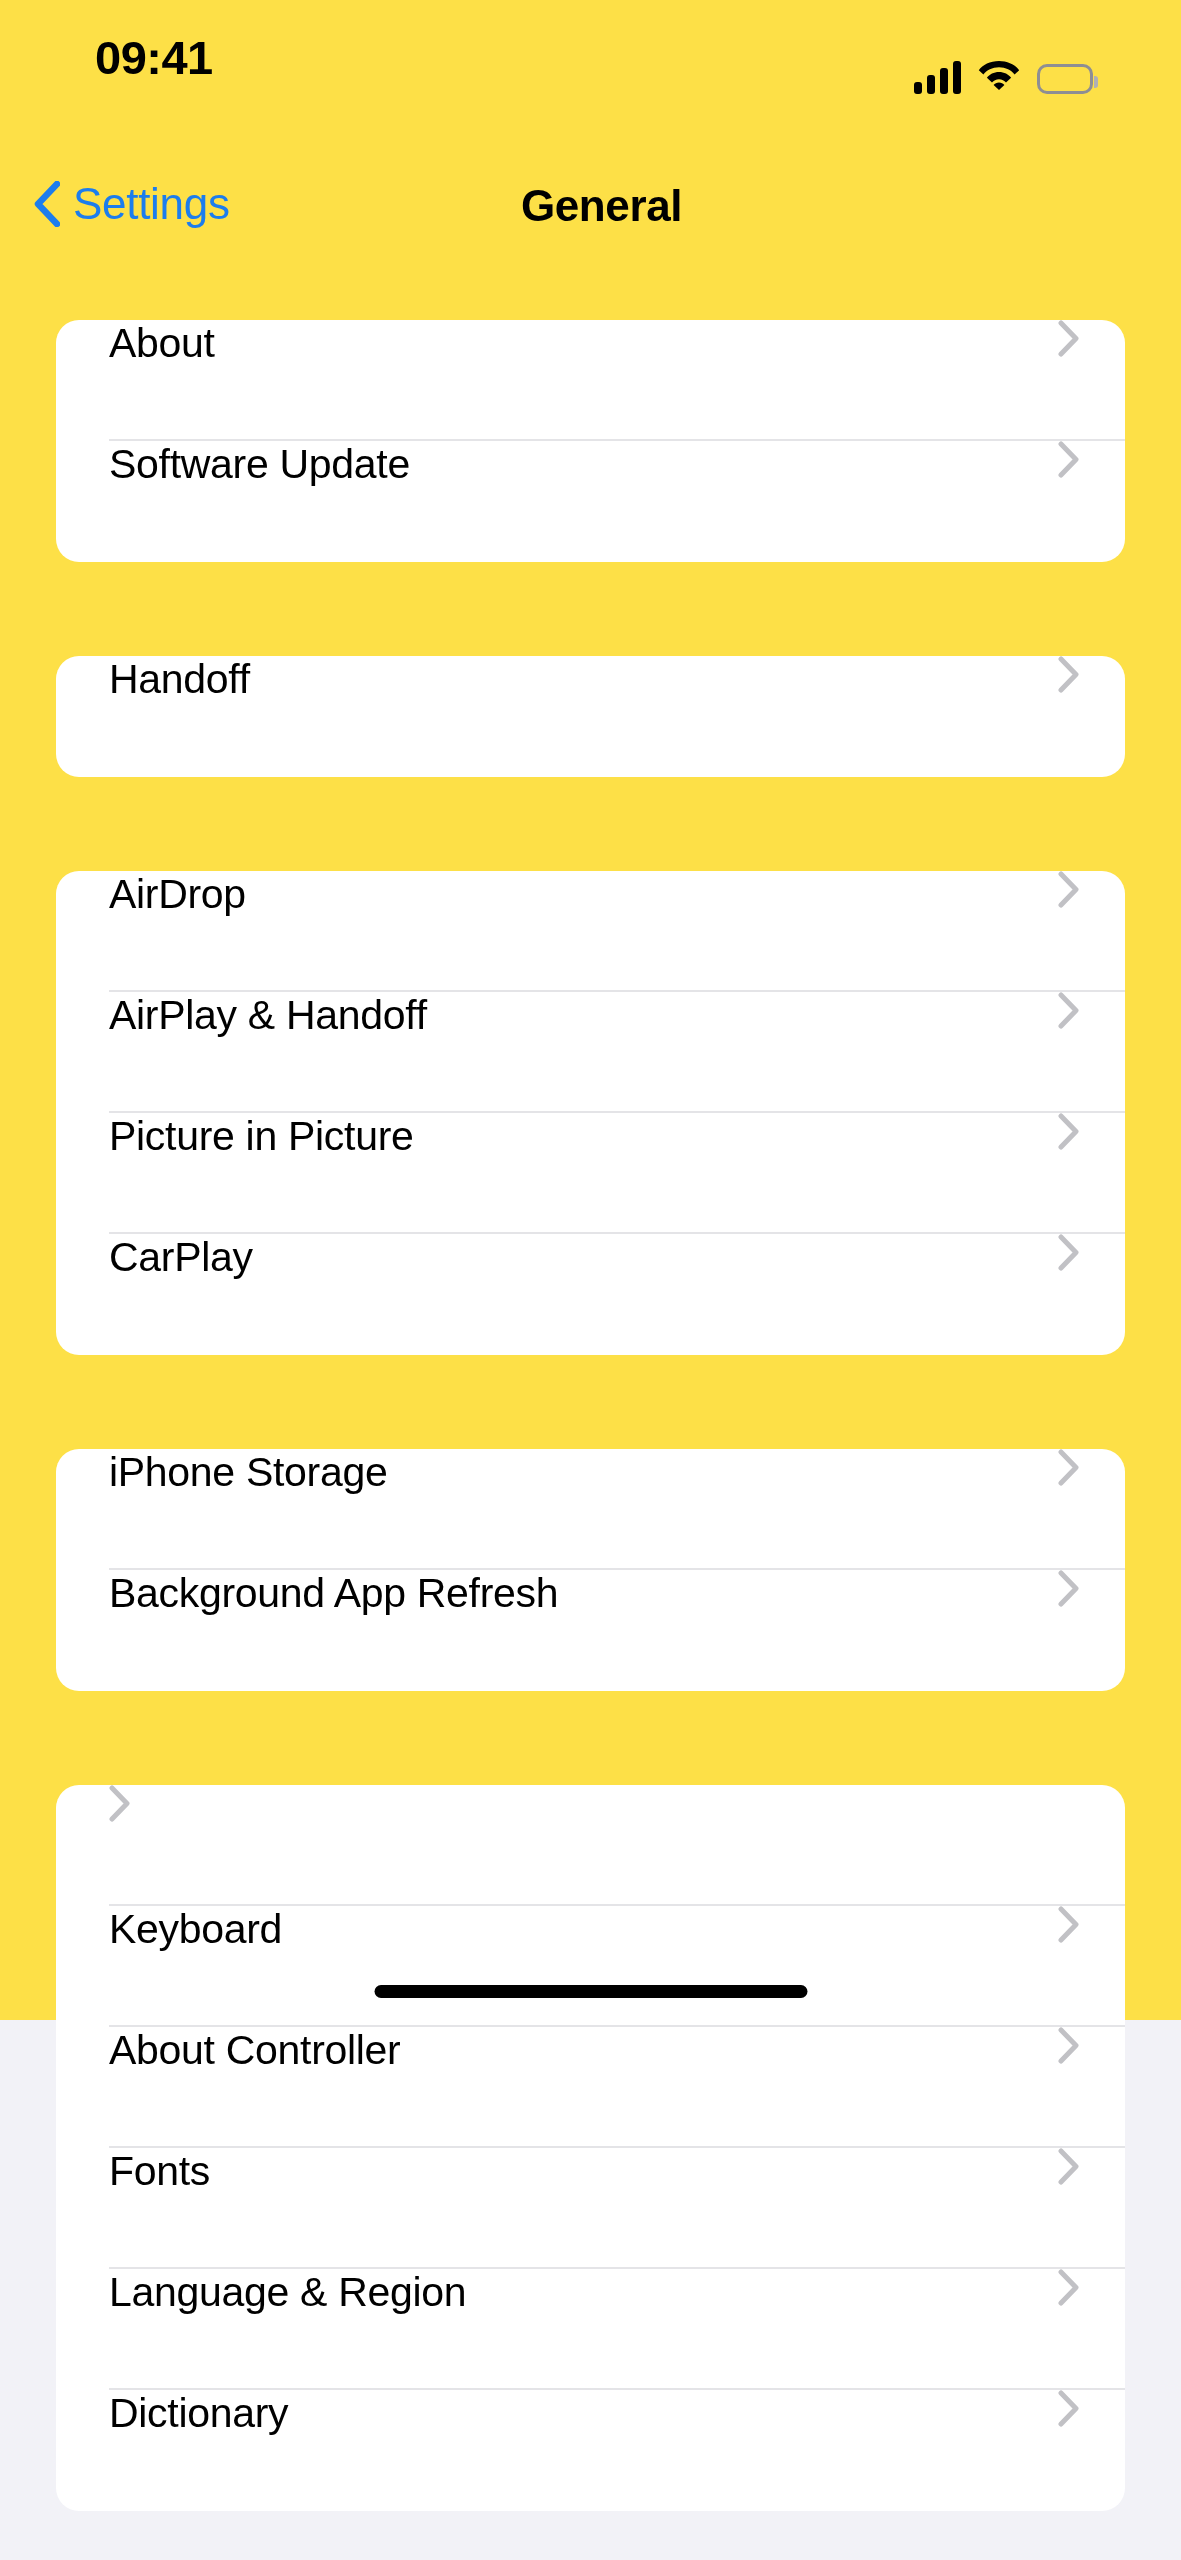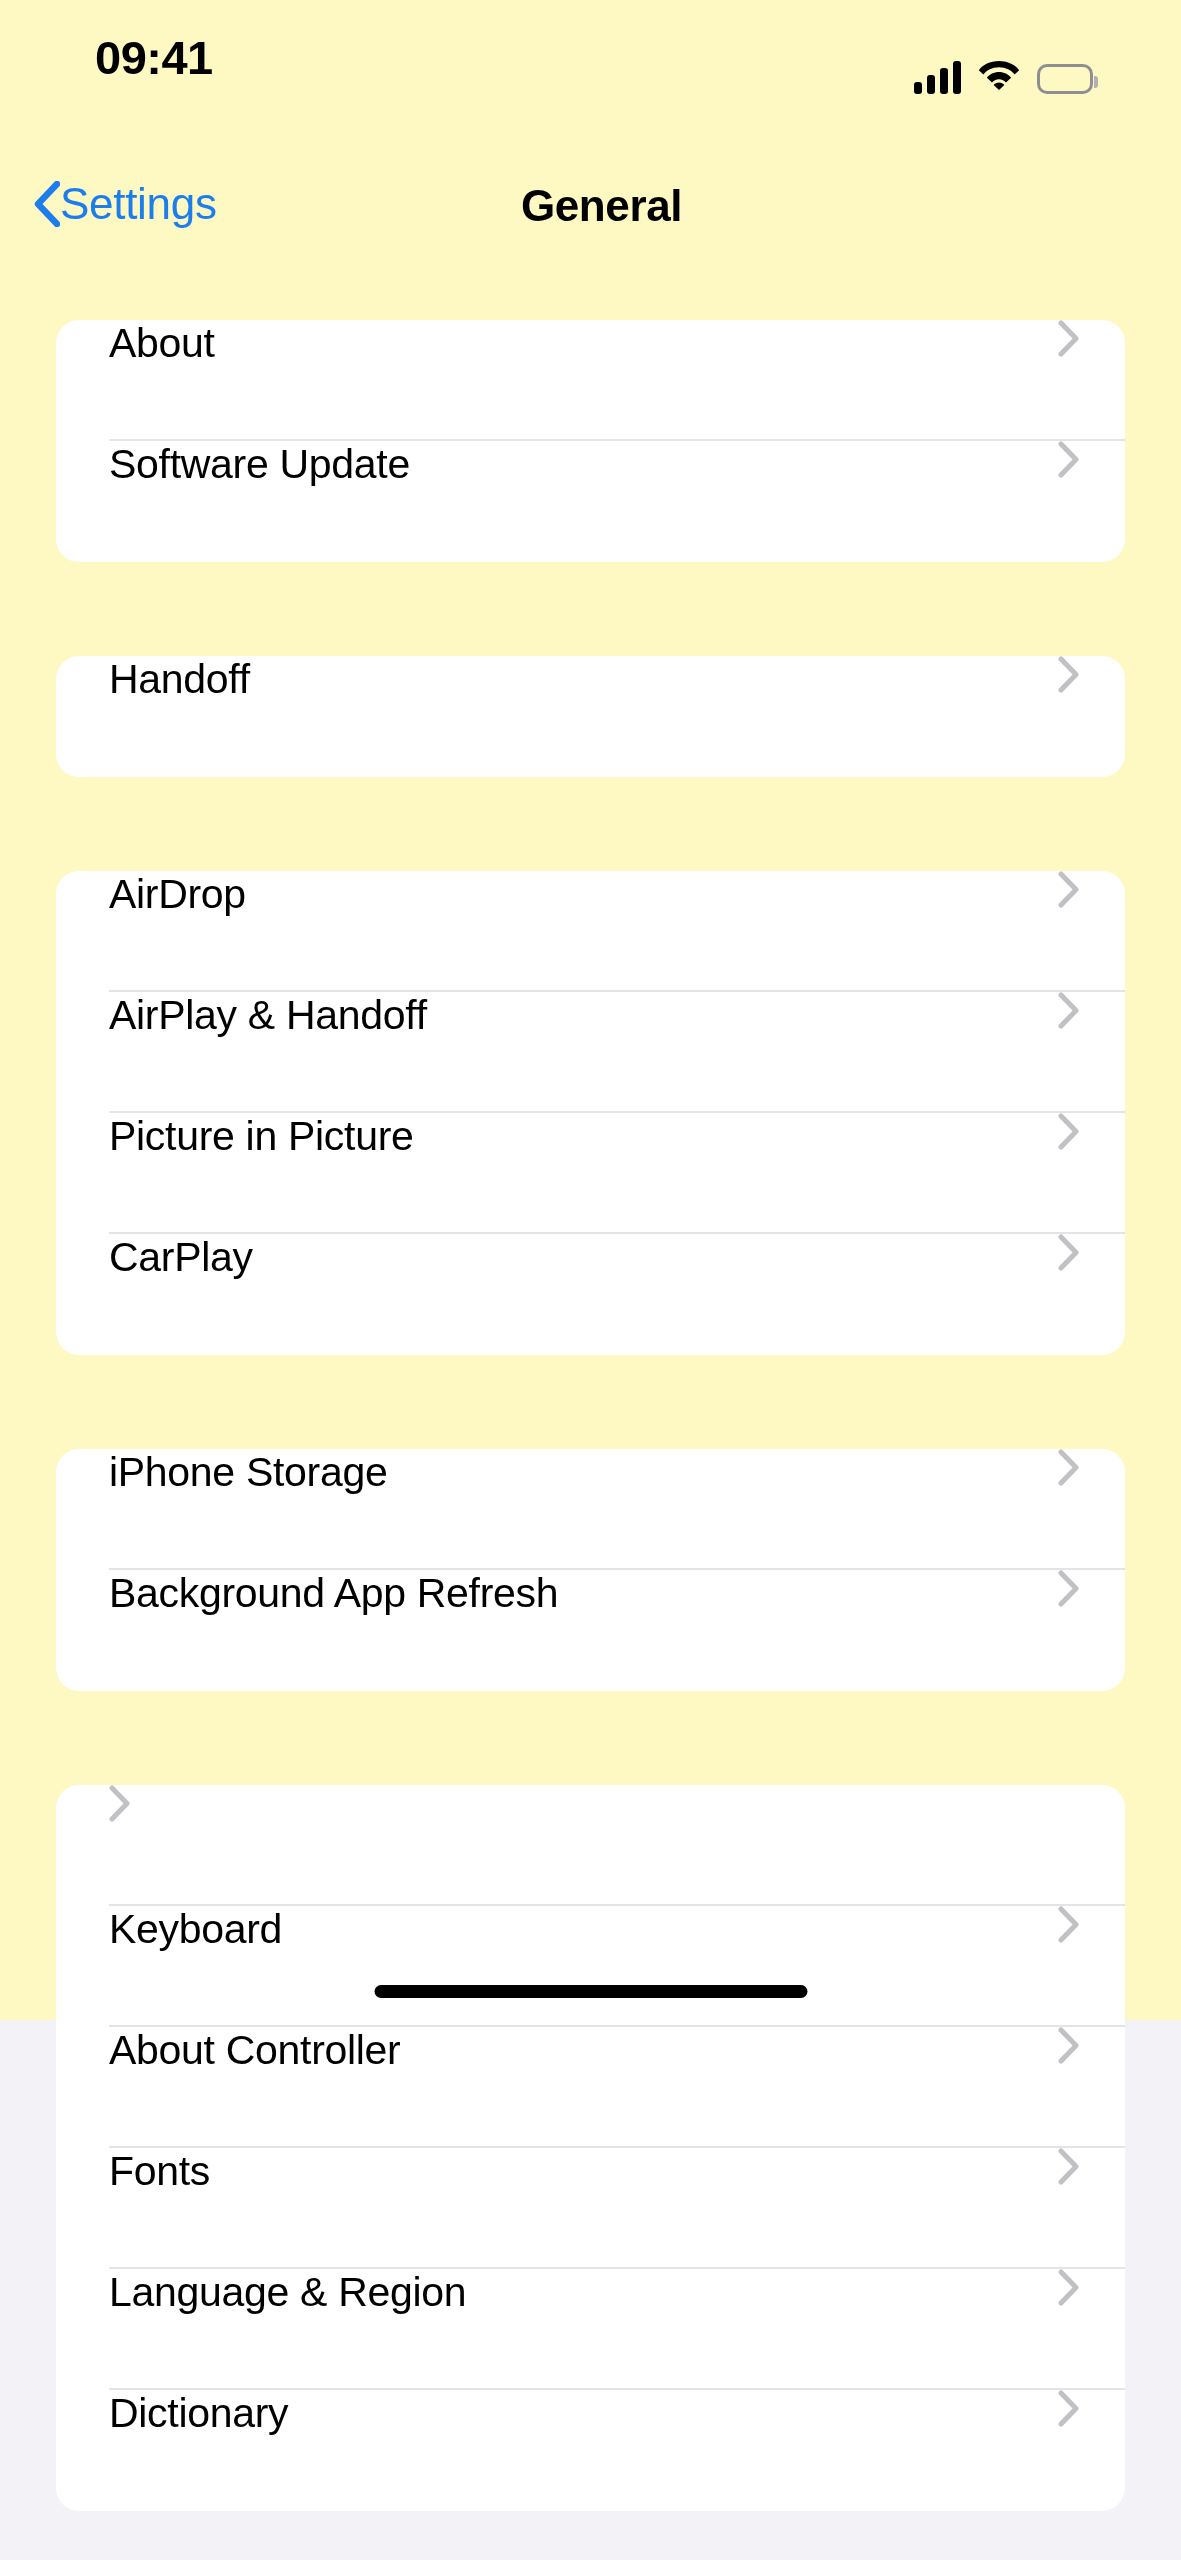--- a/index.html
+++ b/index.html
@@ -3,21 +3,21 @@
 <meta charset="utf-8">
 <style>
   * { margin:0; padding:0; box-sizing:border-box; }
   html, body {
     width:1181px; height:2560px;
     background:#f2f2f7;
     font-family:"Liberation Sans", sans-serif;
     -webkit-font-smoothing:antialiased;
     overflow:hidden;
   }
-  .phone { position:relative; width:1181px; height:2020px; background:#fef9c3; }
+  .phone { position:relative; width:1181px; height:2020px; background:#fde047; }
 
   
   .statusbar {
     position:absolute; top:0; left:0; width:1181px; height:110px;
   }
   .status-time {
     position:absolute; left:95px; top:30px;
     font-size:47px; font-weight:700; color:#000;
     letter-spacing:-0.5px;
   }
@@ -41,21 +41,21 @@
     width:4px; height:12px; background:#b0b0b5; border-radius:0 3px 3px 0;
   }
   .batt .fill { width:100%; height:100%; background:#000; border-radius:5px; }
 
   
   .navbar {
     position:absolute; top:165px; left:0; width:1181px; height:105px;
   }
   .nav-back {
     position:absolute; left:32px; top:14px;
-    display:flex; align-items:center; 
+    display:flex; align-items:center; gap:13px;
     cursor:pointer;
   }
   .nav-back .chev-left { width:28px; height:46px; display:block; }
   .nav-back-label {
     font-size:44px; color:#1c7ded; letter-spacing:-0.3px;
   }
   .nav-title {
     position:absolute; left:11px; top:16px; width:1181px;
     text-align:center; font-size:44px; font-weight:700; color:#000;
     letter-spacing:-0.4px;

